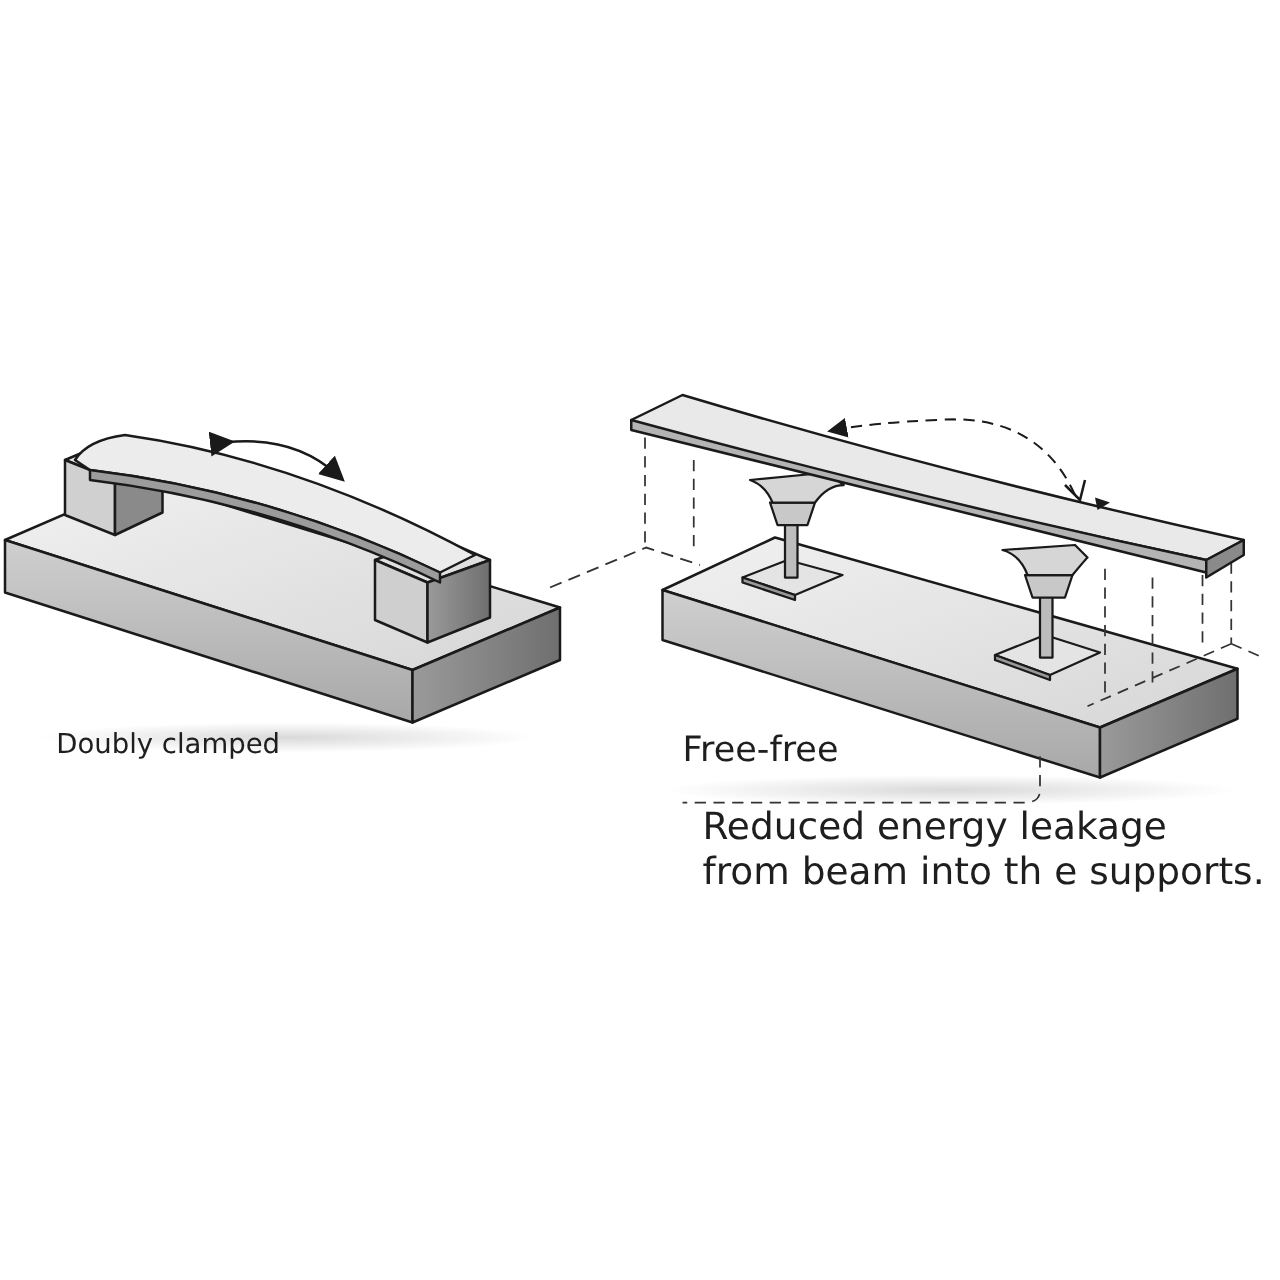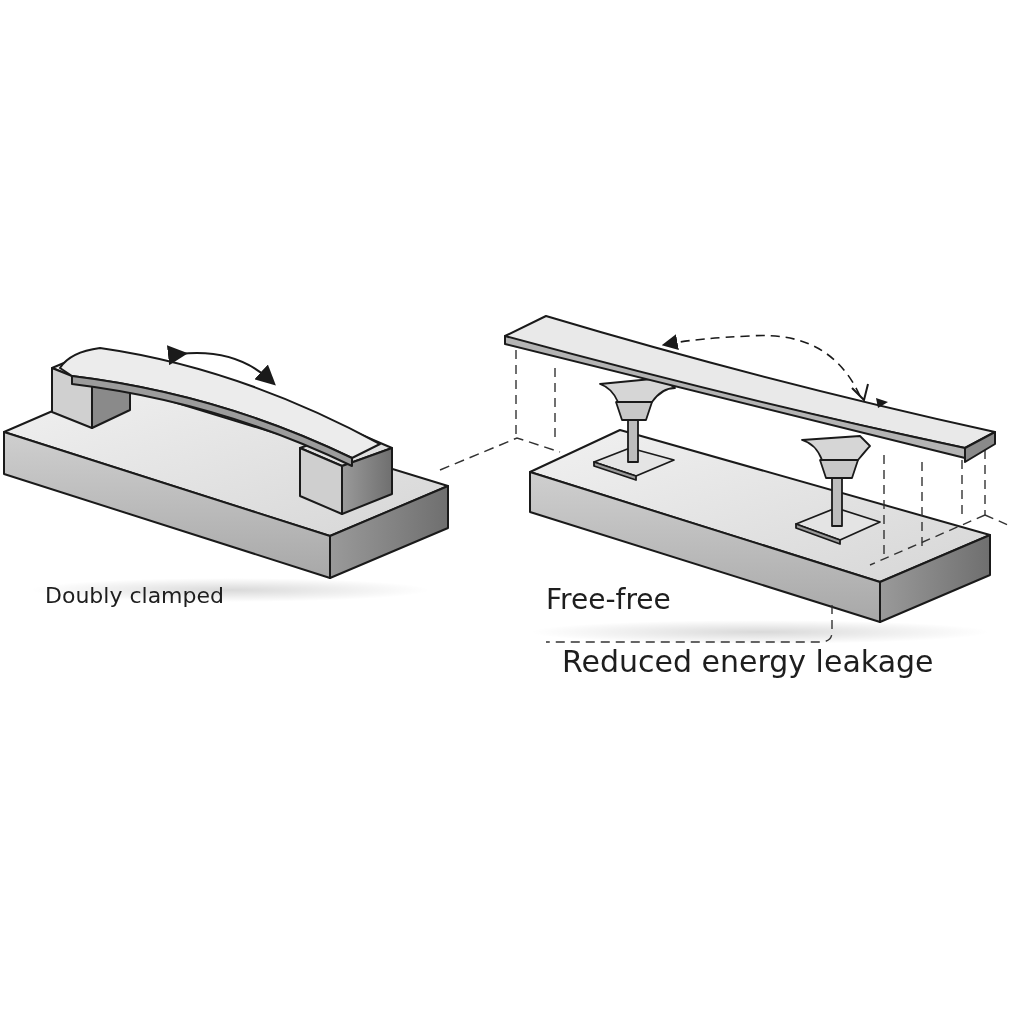--- a/index.html
+++ b/index.html
@@ -113,13 +113,14 @@
     <path d="M860,396 Q830,330 750,336 Q700,338 668,344" fill="none" stroke="#1a1a1a" stroke-width="1.6" stroke-dasharray="9,6" marker-end="url(#arrowhead)"></path>
     <path d="M852,388 L864,400 L868,384" fill="none" stroke="#1a1a1a" stroke-width="2"></path>
     <path d="M876,398 L888,402 L878,408 Z" fill="#1a1a1a"></path>
   </g>
 </svg>
 
 <div class="label lbl-left">Doubly clamped</div>
 <div class="label lbl-right">Free-free</div>
 <div class="label note">
   <div>Reduced energy leakage</div>
+  <div>from beam into th e supports.</div>
 </div>
 
 </body></html>

